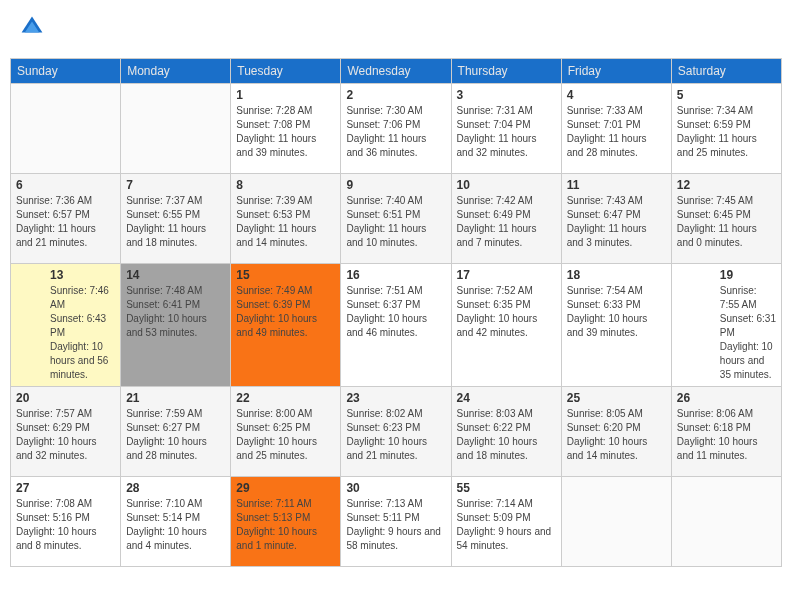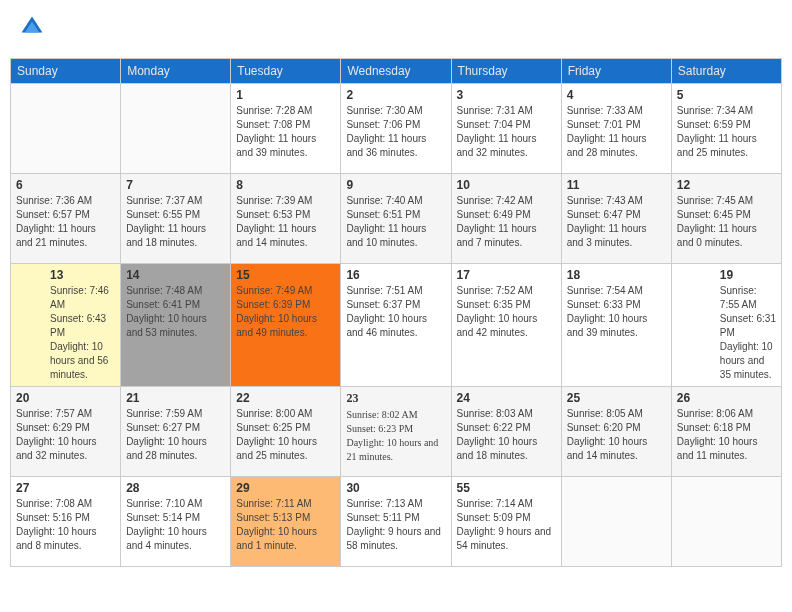--- a/index.html
+++ b/index.html
@@ -210,21 +210,21 @@
           <div class="day-info">Sunrise: 7:57 AM<br>Sunset: 6:29 PM<br>Daylight: 10 hours and 32 minutes.</div>
         </td>
         <td style="background: rgb(245, 245, 245);">
           <div class="day-number">21</div>
           <div class="day-info">Sunrise: 7:59 AM<br>Sunset: 6:27 PM<br>Daylight: 10 hours and 28 minutes.</div>
         </td>
         <td style="background: rgb(245, 245, 245);">
           <div class="day-number">22</div>
           <div class="day-info">Sunrise: 8:00 AM<br>Sunset: 6:25 PM<br>Daylight: 10 hours and 25 minutes.</div>
         </td>
-        <td style="background: rgb(245, 245, 245); font-family: Liberation Serif, serif;">
+        <td style="background: rgb(245, 245, 245);">
           <div class="day-number">23</div>
           <div class="day-info">Sunrise: 8:02 AM<br>Sunset: 6:23 PM<br>Daylight: 10 hours and 21 minutes.</div>
         </td>
         <td style="background: rgb(245, 245, 245); margin-left: 24px;">
           <div class="day-number">24</div>
           <div class="day-info">Sunrise: 8:03 AM<br>Sunset: 6:22 PM<br>Daylight: 10 hours and 18 minutes.</div>
         </td>
         <td style="background: rgb(245, 245, 245);">
           <div class="day-number">25</div>
           <div class="day-info">Sunrise: 8:05 AM<br>Sunset: 6:20 PM<br>Daylight: 10 hours and 14 minutes.</div>
@@ -236,21 +236,21 @@
       </tr>
       <tr>
         <td style="background: rgb(255, 255, 255);">
           <div class="day-number">27</div>
           <div class="day-info">Sunrise: 7:08 AM<br>Sunset: 5:16 PM<br>Daylight: 10 hours and 8 minutes.</div>
         </td>
         <td style="background: rgb(255, 255, 255);">
           <div class="day-number">28</div>
           <div class="day-info">Sunrise: 7:10 AM<br>Sunset: 5:14 PM<br>Daylight: 10 hours and 4 minutes.</div>
         </td>
-        <td style="background: #fdba74;">
+        <td style="background: #f97316;">
           <div class="day-number">29</div>
           <div class="day-info">Sunrise: 7:11 AM<br>Sunset: 5:13 PM<br>Daylight: 10 hours and 1 minute.</div>
         </td>
         <td style="background: rgb(255, 255, 255);">
           <div class="day-number">30</div>
           <div class="day-info">Sunrise: 7:13 AM<br>Sunset: 5:11 PM<br>Daylight: 9 hours and 58 minutes.</div>
         </td>
         <td style="background: rgb(255, 255, 255);">
           <div class="day-number">55</div>
           <div class="day-info">Sunrise: 7:14 AM<br>Sunset: 5:09 PM<br>Daylight: 9 hours and 54 minutes.</div>

